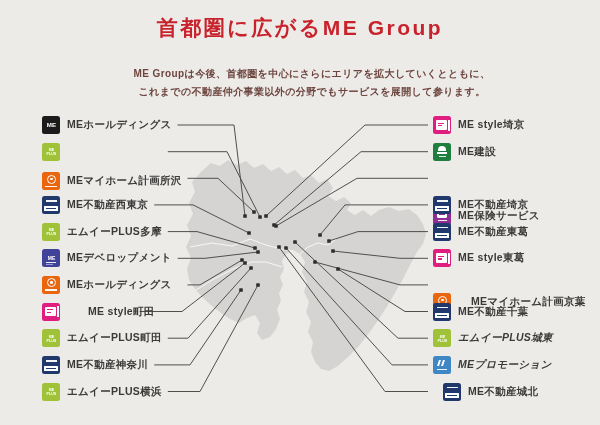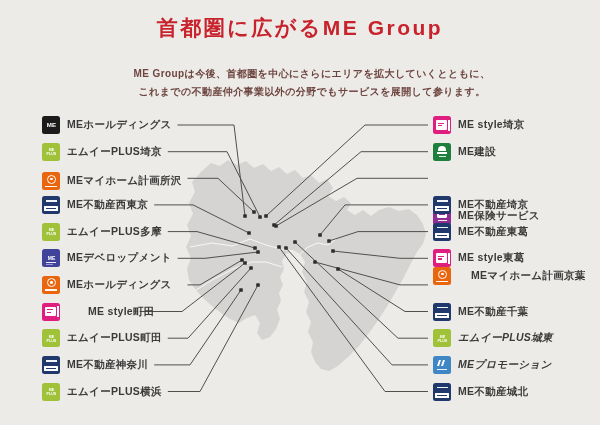--- a/index.html
+++ b/index.html
@@ -114,21 +114,20 @@
         <span class="co-icon" style="background: rgb(27, 27, 27);">
           <span class="mtxt" style="transform: scale(0.62);">ME</span>
         </span>
         <span class="co-label">MEホールディングス</span>
       </div>
       <div class="row left" style="top: 142.65px;">
         <span class="co-icon" style="background: rgb(159, 194, 56);">
           <span class="mtxt" style="transform: scale(0.36);">ME
 PLUS</span>
         </span>
-        <span class="co-label">エムイーPLUS埼京</span>
       </div>
       <div class="row left" style="top: 172px;">
         <span class="co-icon" style="background: rgb(233, 101, 14);">
           <div class="shp" style="left: 5px; top: 2.5px; width: 7px; height: 7px; border: 1.3px solid rgb(255, 255, 255); border-radius: 50%;"></div>
           <div class="shp" style="left: 8px; top: 5.5px; width: 2.5px; height: 2.5px; background: rgb(255, 255, 255); border-radius: 50%;"></div>
           <div class="shp" style="left: 3px; top: 13.5px; width: 12px; height: 1.5px; background: rgba(255, 255, 255, 0.95);"></div>
         </span>
         <span class="co-label">MEマイホーム計画所沢</span>
       </div>
       <div class="row left" style="top: 195.95px;">
@@ -238,21 +237,21 @@
       </div>
       <div class="row right" style="top: 249.25px;">
         <span class="co-icon" style="background: rgb(223, 30, 128);">
           <div class="shp" style="left: 2.5px; top: 4px; width: 11px; height: 9.5px; background: rgb(255, 255, 255); border-radius: 1px;"></div>
           <div class="shp" style="left: 4.5px; top: 6.5px; width: 6.5px; height: 1.4px; background: rgb(223, 30, 128);"></div>
           <div class="shp" style="left: 4.5px; top: 9.2px; width: 4.5px; height: 1.2px; background: rgb(223, 30, 128);"></div>
           <div class="shp" style="left: 15px; top: 3.5px; width: 1.6px; height: 11px; background: rgb(255, 255, 255);"></div>
         </span>
         <span class="co-label">ME style東葛</span>
       </div>
-      <div class="row right" style="top: 267px; gap: 20px;">
+      <div class="row right" style="top: 293px; gap: 20px;">
         <span class="co-icon" style="background: rgb(233, 101, 14);">
           <div class="shp" style="left: 5px; top: 2.5px; width: 7px; height: 7px; border: 1.3px solid rgb(255, 255, 255); border-radius: 50%;"></div>
           <div class="shp" style="left: 8px; top: 5.5px; width: 2.5px; height: 2.5px; background: rgb(255, 255, 255); border-radius: 50%;"></div>
           <div class="shp" style="left: 3px; top: 13.5px; width: 12px; height: 1.5px; background: rgba(255, 255, 255, 0.95);"></div>
         </span>
         <span class="co-label">MEマイホーム計画京葉</span>
       </div>
       <div class="row right" style="top: 302.55px;">
         <span class="co-icon" style="background: rgb(32, 56, 107);">
           <div class="shp" style="left: 3.5px; top: 4px; width: 11px; height: 1.8px; background: rgba(255, 255, 255, 0.95);"></div>
@@ -269,21 +268,21 @@
         <span class="co-label">エムイーPLUS城東</span>
       </div>
       <div class="row right" style="top: 355.85px; font-style: italic;">
         <span class="co-icon" style="background: rgb(62, 134, 196);">
           <div class="shp" style="left: 5px; top: 4.5px; width: 2px; height: 6px; background: rgb(255, 255, 255); transform: skewX(-18deg);"></div>
           <div class="shp" style="left: 9px; top: 4.5px; width: 2px; height: 6px; background: rgb(255, 255, 255); transform: skewX(-18deg);"></div>
           <div class="shp" style="left: 4px; top: 13px; width: 10px; height: 1.2px; background: rgba(255, 255, 255, 0.9);"></div>
         </span>
         <span class="co-label">MEプロモーション</span>
       </div>
-      <div class="row right" style="top: 382.5px;">
+      <div class="row right" style="top: 382.5px; margin-left: 10px;">
         <span class="co-icon" style="background: rgb(32, 56, 107);">
           <div class="shp" style="left: 3.5px; top: 4px; width: 11px; height: 1.8px; background: rgba(255, 255, 255, 0.95);"></div>
           <div class="shp" style="left: 2px; top: 10.5px; width: 14px; height: 4.5px; background: rgb(255, 255, 255); border-radius: 0.5px;"></div>
           <div class="shp" style="left: 4px; top: 12.3px; width: 10px; height: 1.1px; background: rgb(32, 56, 107);"></div>
         </span>
         <span class="co-label">ME不動産城北</span>
       </div>
     </div>
 </div>
 

